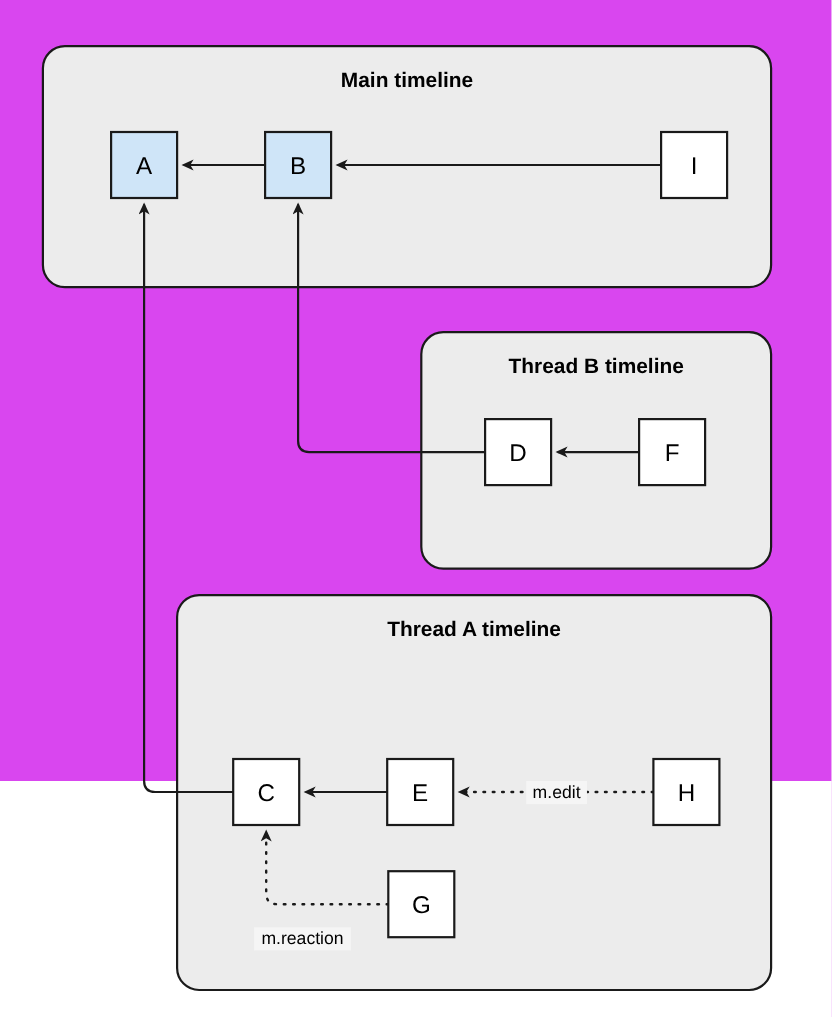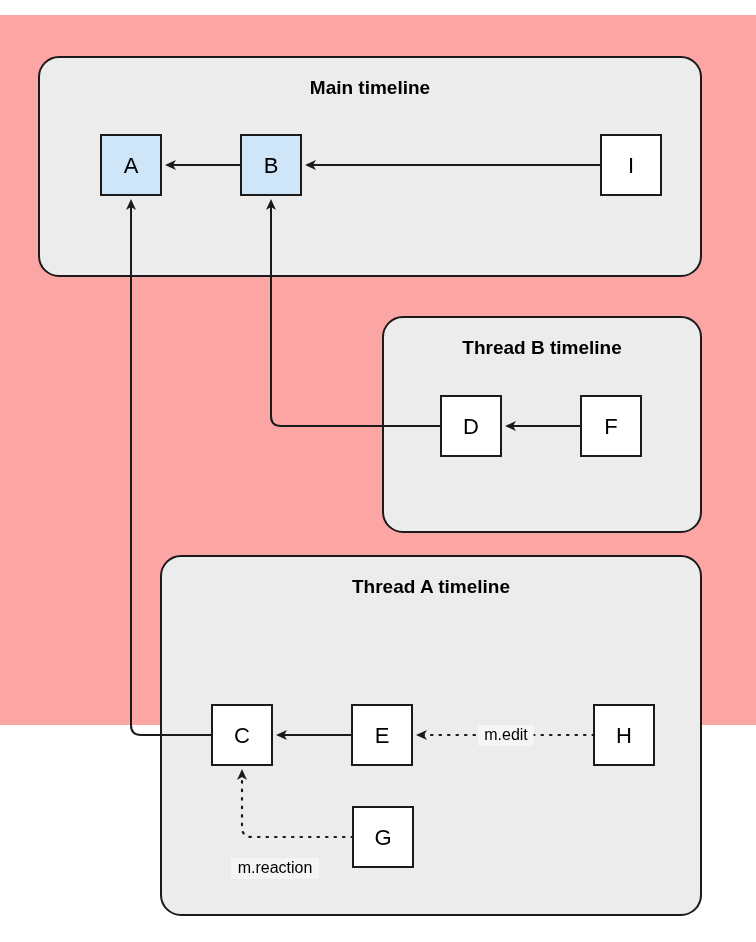--- a/index.html
+++ b/index.html
@@ -10,22 +10,21 @@
   body {
     width: 756px;
     height: 942px;
     font-family: "Liberation Sans", sans-serif;
     overflow: hidden;
   }
   #stage {
     position: relative;
     width: 756px;
     height: 710px;
-    background: #fca5a5;
-    margin-top: 15px;
+    background: #d946ef;
   }
   #diagram-svg {
     position: absolute;
     left: 0;
     top: 0;
     width: 756px;
     height: 942px;
   }
   .grp-title {
     font-family: "Liberation Sans", sans-serif;

